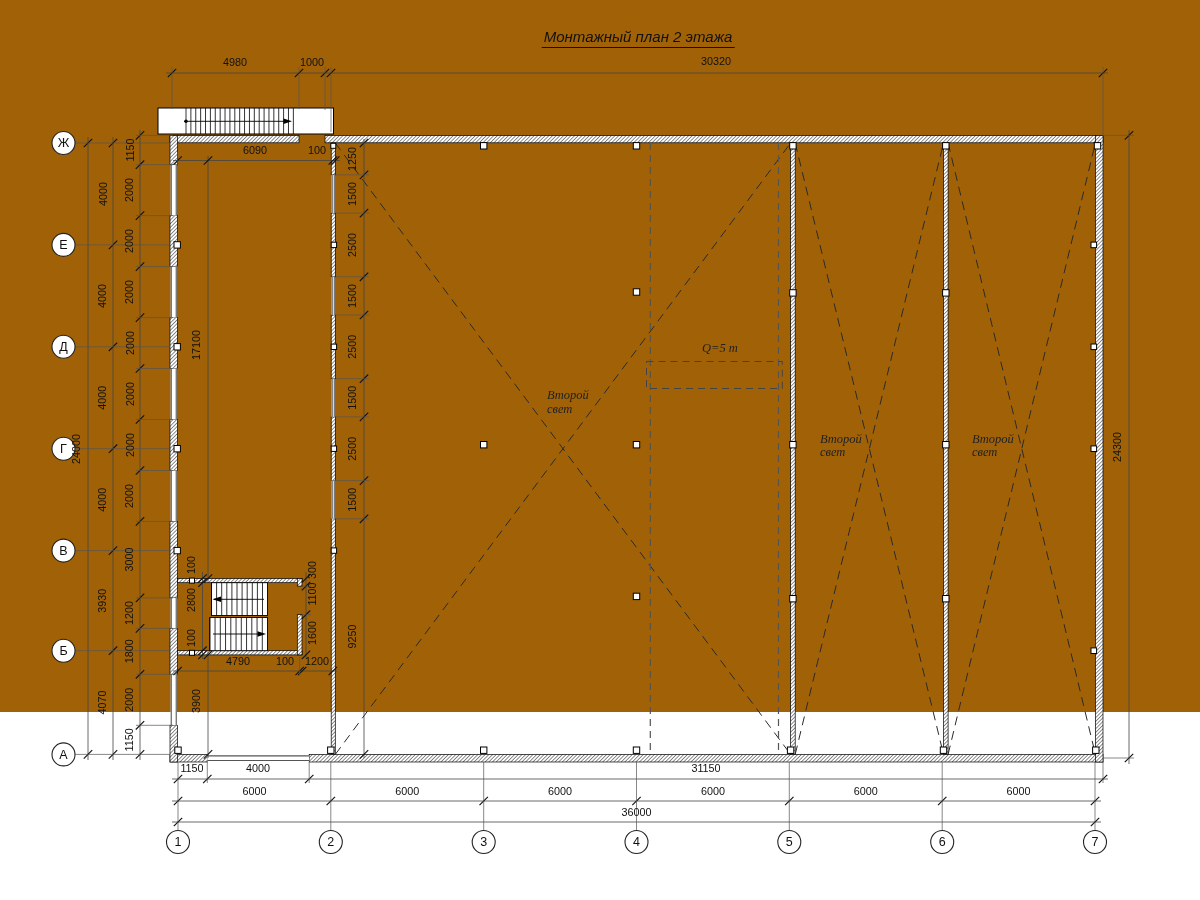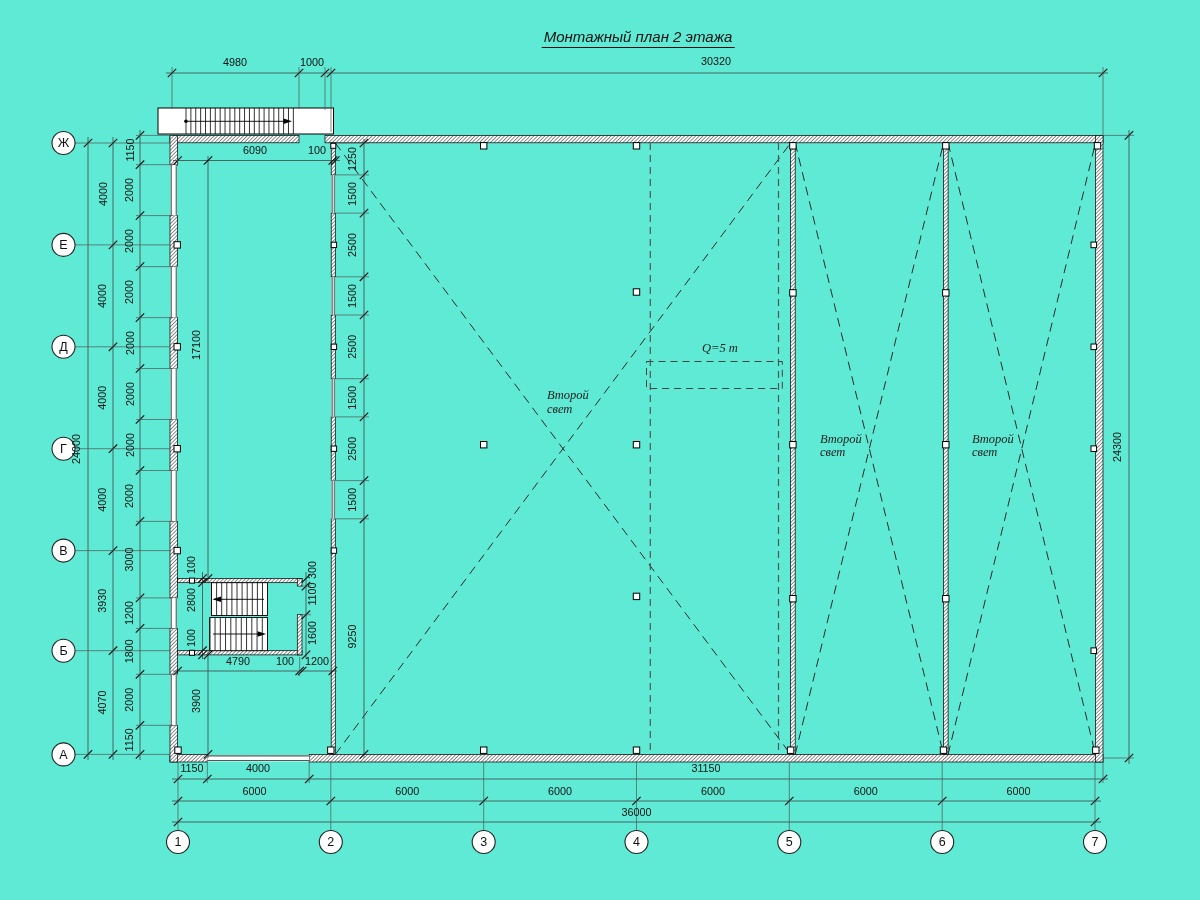--- a/index.html
+++ b/index.html
@@ -1,16 +1,16 @@
 <!DOCTYPE html>
 <html><head>
 <meta charset="utf-8">
 <style>
   html,body{margin:0;padding:0;background:#fff;width:1200px;height:900px;overflow:hidden}
-  .sheet{position:relative;width:1200px;height:900px;background:#5eead4;
+  .sheet{position:relative;width:1200px;height:712px;background:#a16207;
          font-family:"Liberation Sans",sans-serif}
   .title{position:absolute;left:638px;top:28px;transform:translateX(-50%);
          font:italic 15px "Liberation Sans",sans-serif;color:#111;
          border-bottom:1.3px solid #111;padding:0 2px 2px 2px;white-space:nowrap}
   svg{position:absolute;left:0;top:0}
   text.dim{font:10.8px "Liberation Sans",sans-serif;fill:#111}
   text.axis{font:12.5px "Liberation Sans",sans-serif;fill:#111}
   text.ser{font:italic 12.5px "Liberation Serif",serif;fill:#222}
 </style>
 </head>

